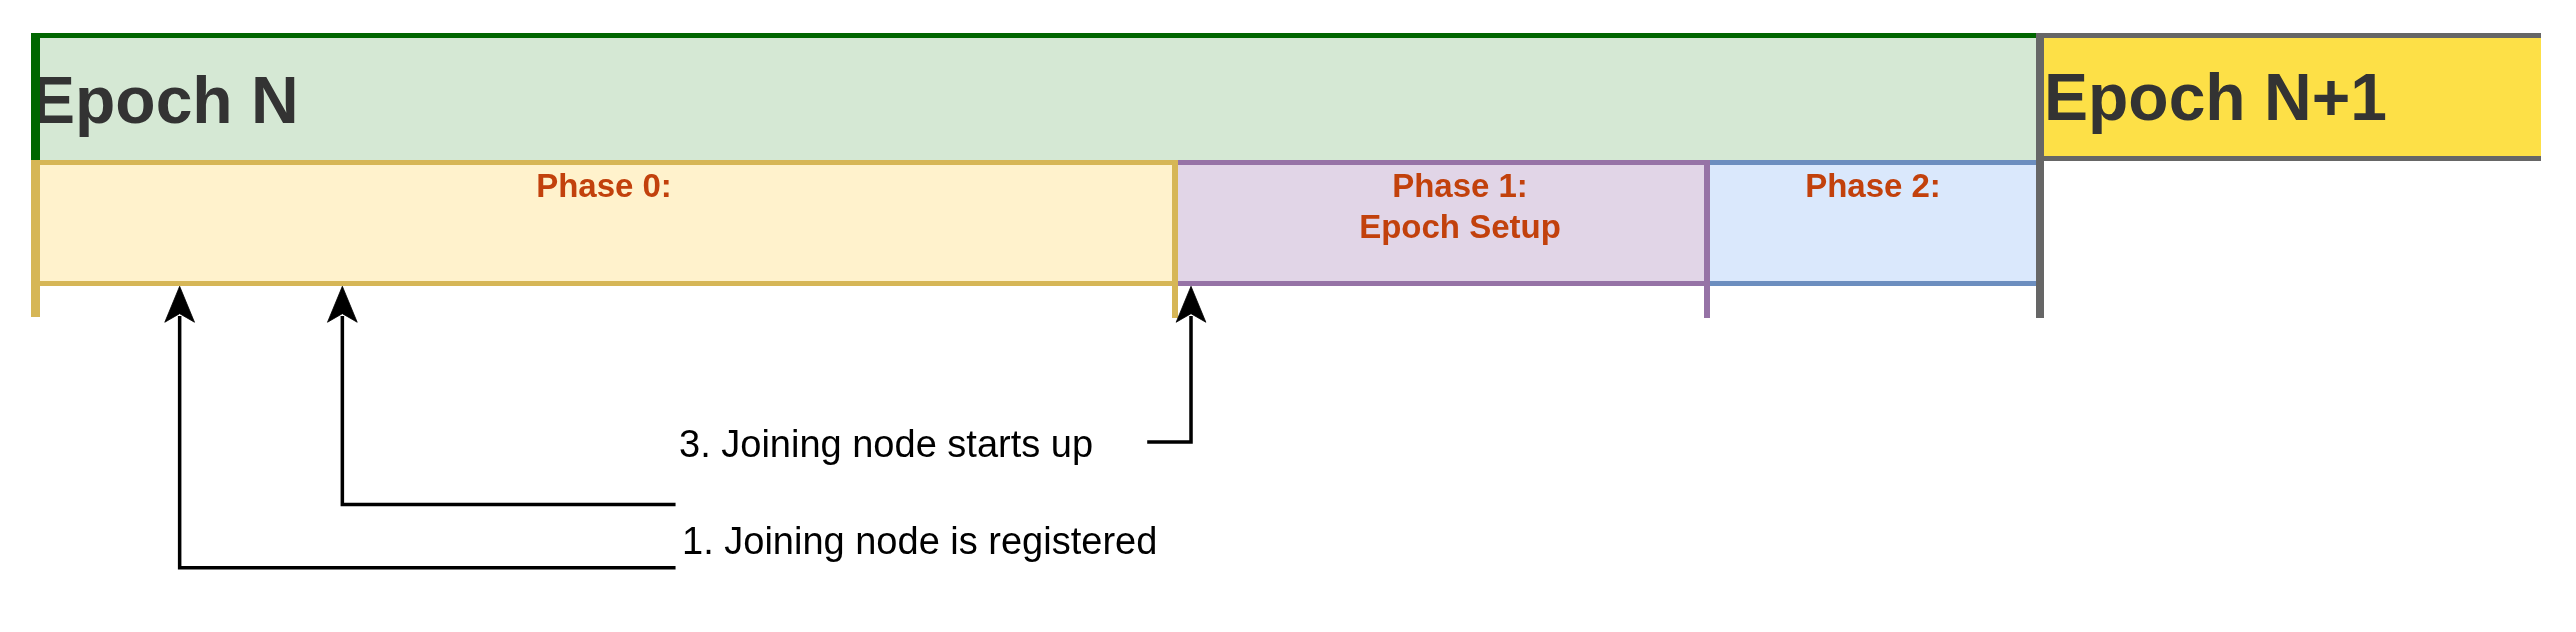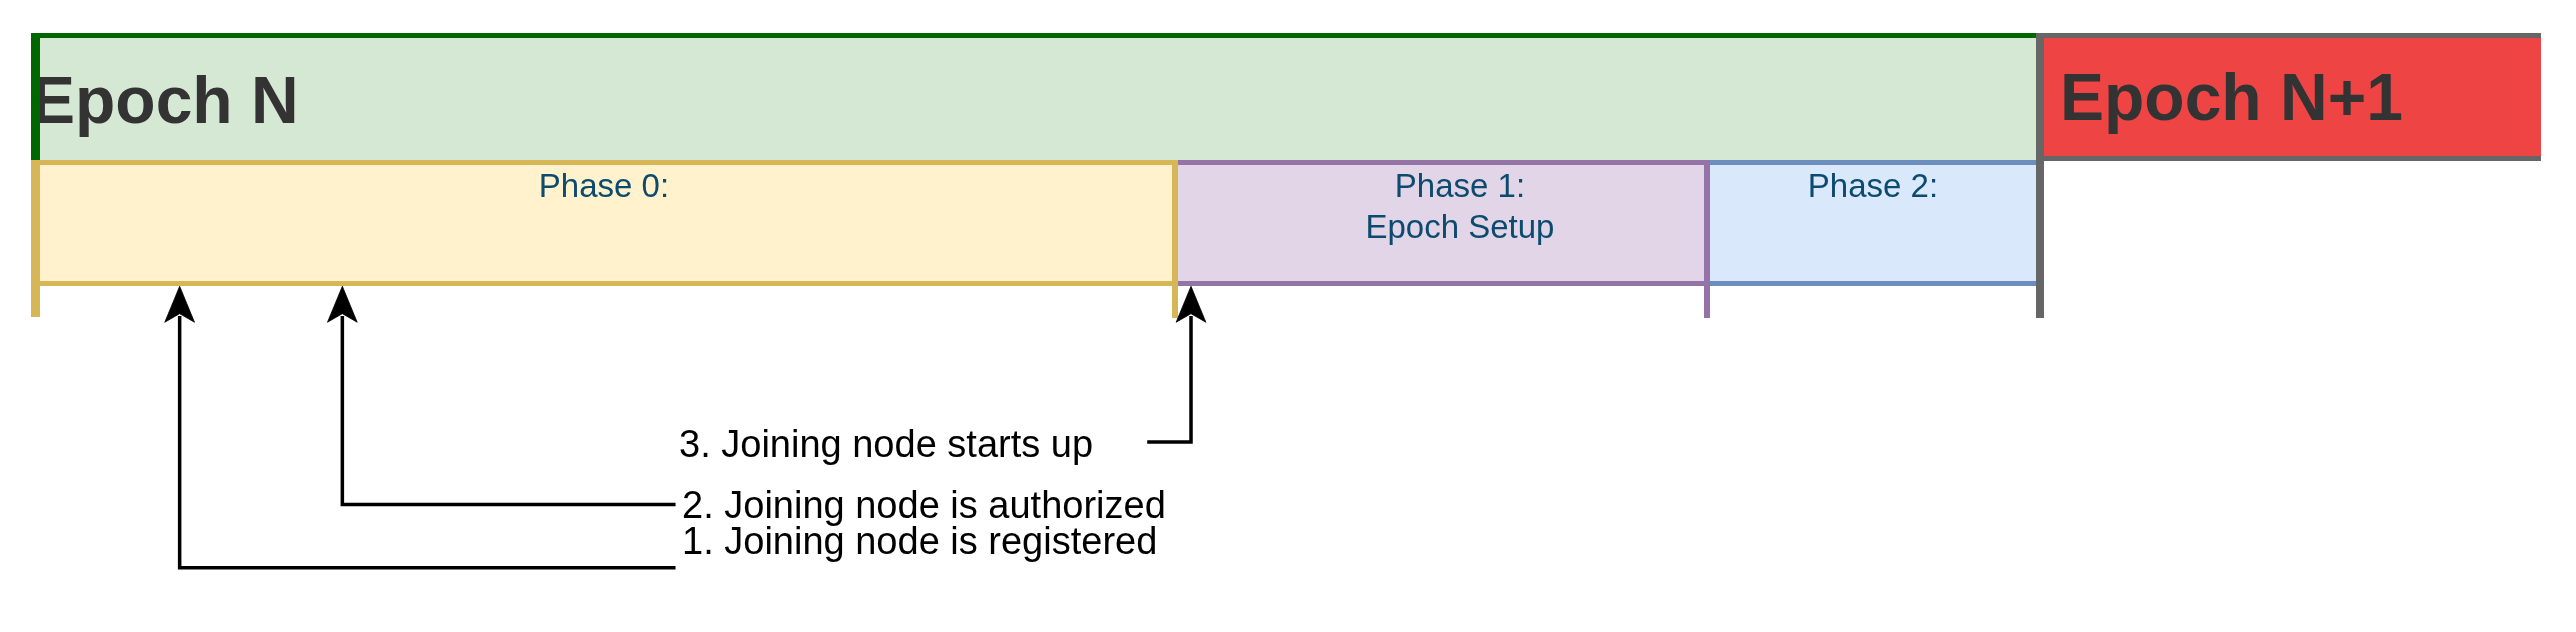--- a/index.html
+++ b/index.html
@@ -11,33 +11,33 @@
     overflow:hidden;
   }
   .box{position:absolute;box-sizing:border-box;display:flex;align-items:center;justify-content:flex-start;}
   
   .epoch-n{
     left:31px;top:33px;width:2005px;height:128px;
     background:#d5e8d4;border-top:5.5px solid #006600;
   }
   .epoch-n1{
     left:2044px;top:33px;width:497px;height:128px;
-    background:#ef4444;border-top:5.5px solid #666666;border-bottom:5.5px solid #666666;padding-left:16px;
+    background:#fde047;border-top:5.5px solid #666666;border-bottom:5.5px solid #666666;
   }
   .epoch-label{font-size:66px;font-weight:bold;color:#333333;white-space:nowrap;}
   
   .marker-green{position:absolute;left:31px;top:33px;width:9.4px;height:128px;background:#006600;}
   .marker-yellow{position:absolute;left:31px;top:160px;width:9.4px;height:157px;background:#d6b656;}
   .divider-gray{position:absolute;left:2036px;top:33px;width:7.8px;height:285px;background:#666666;}
   
   .phase{top:160px;height:126px;flex-direction:column;}
   .phase-0{left:31px;width:1146px;background:#fff2cc;border-top:5.5px solid #d6b656;border-bottom:5.5px solid #d6b656;}
   .phase-1{left:1178px;width:532px;background:#e1d5e7;border-top:5.5px solid #9673a6;border-bottom:5.5px solid #9673a6;padding-left:32px;}
   .phase-2{left:1710px;width:326px;background:#dae8fc;border-top:5.5px solid #6c8ebf;border-bottom:5.5px solid #6c8ebf;}
-  .phase-label{font-size:33px;line-height:41px;font-weight:normal;color:#0c4a6e;text-align:center;white-space:nowrap;}
+  .phase-label{font-size:33px;line-height:41px;font-weight:bold;color:#c2410c;text-align:center;white-space:nowrap;}
   
   .tick{position:absolute;top:160px;width:5.5px;height:158px;}
   .tick-p0{left:1172px;background:#d6b656;}
   .tick-p1{left:1704px;background:#9673a6;}
   
   .arrows{position:absolute;left:0;top:0;width:2576px;height:632px;pointer-events:none;}
   
   .note{
     position:absolute;transform:translateY(-50%);
     font-size:38px;color:#000000;white-space:nowrap;
@@ -84,17 +84,16 @@
     <path d="M229,366 l-19,46 l19,-11 l19,11 z" fill="#000000" stroke="#000000" stroke-width="1"></path>
 
     <polyline points="863,645 437,645 437,404" fill="none" stroke="#000000" stroke-width="4.5"></polyline>
     <path d="M437,366 l-19,46 l19,-11 l19,11 z" fill="#000000" stroke="#000000" stroke-width="1"></path>
 
     <polyline points="1466,565 1522,565 1522,404" fill="none" stroke="#000000" stroke-width="4.5"></polyline>
     <path d="M1522,366 l-19,46 l19,-11 l19,11 z" fill="#000000" stroke="#000000" stroke-width="1"></path>
   </svg>
 
   <div class="note note-3">3. Joining node starts up</div>
-  <div class="note note-2">2. Joining node is authorized</div>
   <div class="note note-1">1. Joining node is registered</div>
 
 </div>
 
 
 </body></html>

